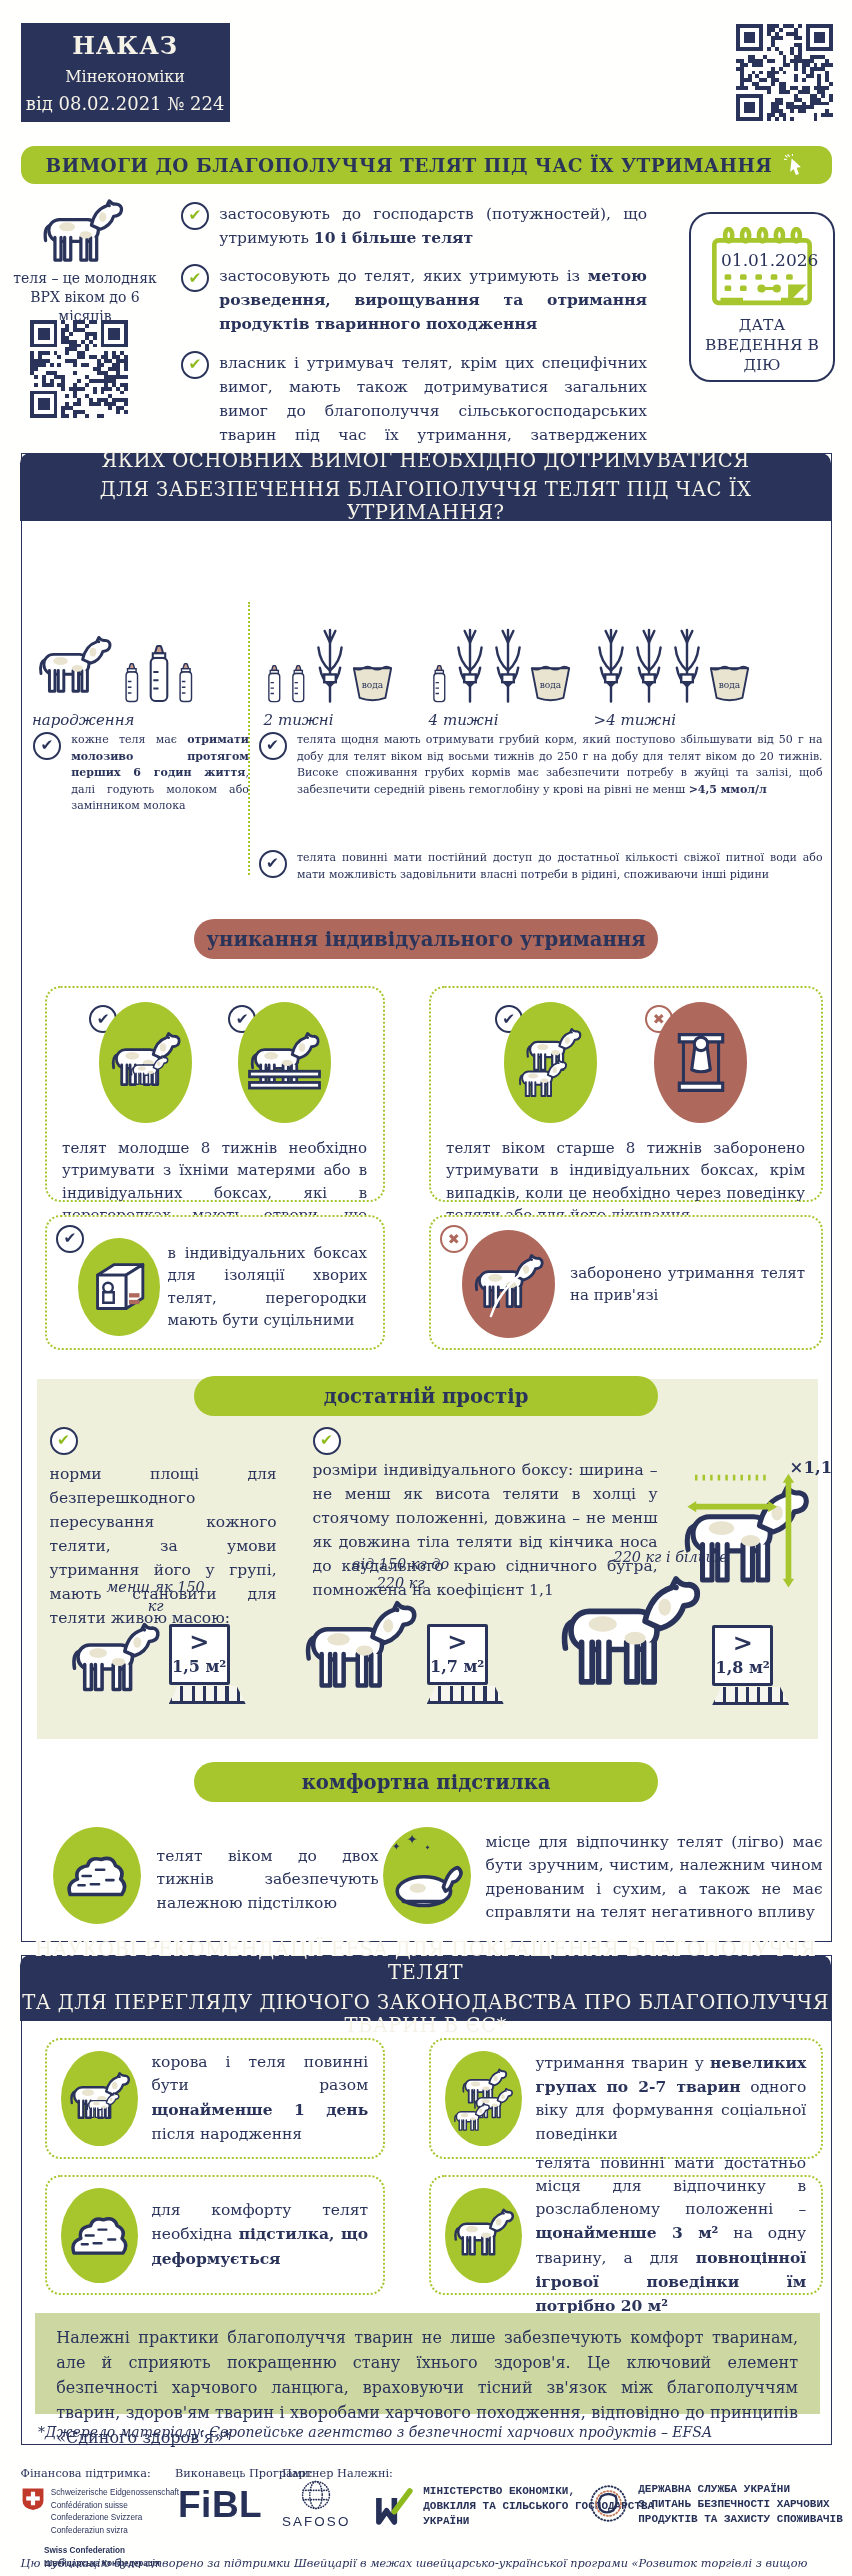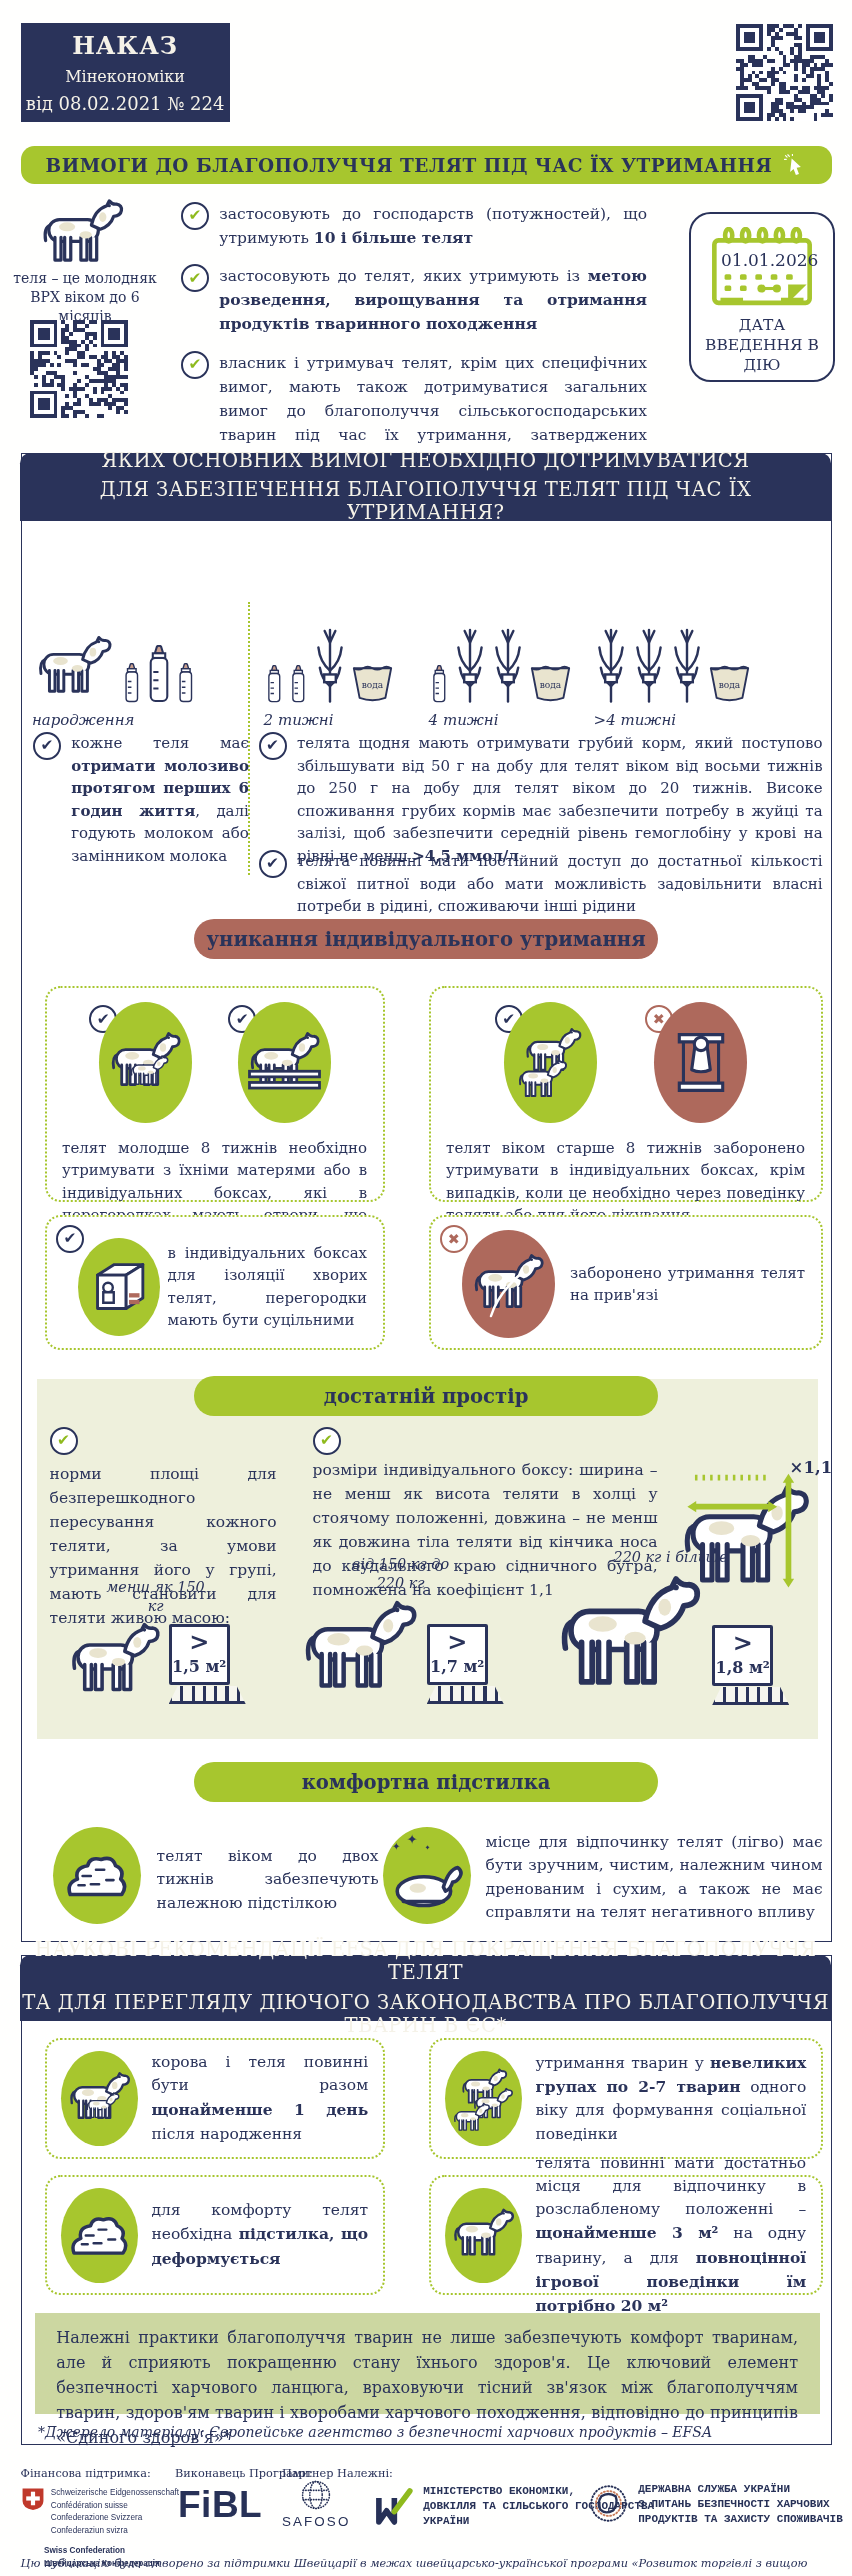--- a/index.html
+++ b/index.html
@@ -53,21 +53,21 @@
   .pill.green{background:#a7c62e}
   .pill.brown{background:#ae695c}
 
   
   .feed-sep{position:absolute;left:226px;top:148px;height:273px;border-left:2.6px dotted #a7c62e}
   .feed-cell{position:absolute;display:flex;flex-direction:column;align-items:flex-start}
   .feed-icons{height:100px;display:flex;align-items:flex-end;justify-content:center;gap:4.1px}
   .feed-label{margin-top:8.2px;font-size:15px;font-style:italic}
   .cup-txt{font-size:19px;fill:#2a335a;text-anchor:middle;font-family:"DejaVu Serif",serif}
   .fb{position:absolute;display:flex;gap:10.3px}
-  .fb .txt{font-size:15px;line-height:1.5;text-align:justify;flex:1}
+  .fb .txt{font-size:11px;line-height:1.5;text-align:justify;flex:1}
 
   
   .dash{position:absolute;border:2.1px dotted #a7c62e;border-radius:15.5px;background:#fff}
   .circ{border-radius:50%;background:#a7c62e;display:flex;justify-content:center;align-items:center;position:relative}
   .circ.brown{background:#ae695c}
   .pair{position:relative}
   .pair .chk,.pair .xmk{position:absolute;left:-9.3px;top:3.1px}
   .dash .body-txt{font-size:15px;line-height:1.5;text-align:justify;padding:0 15.5px}
 
   

